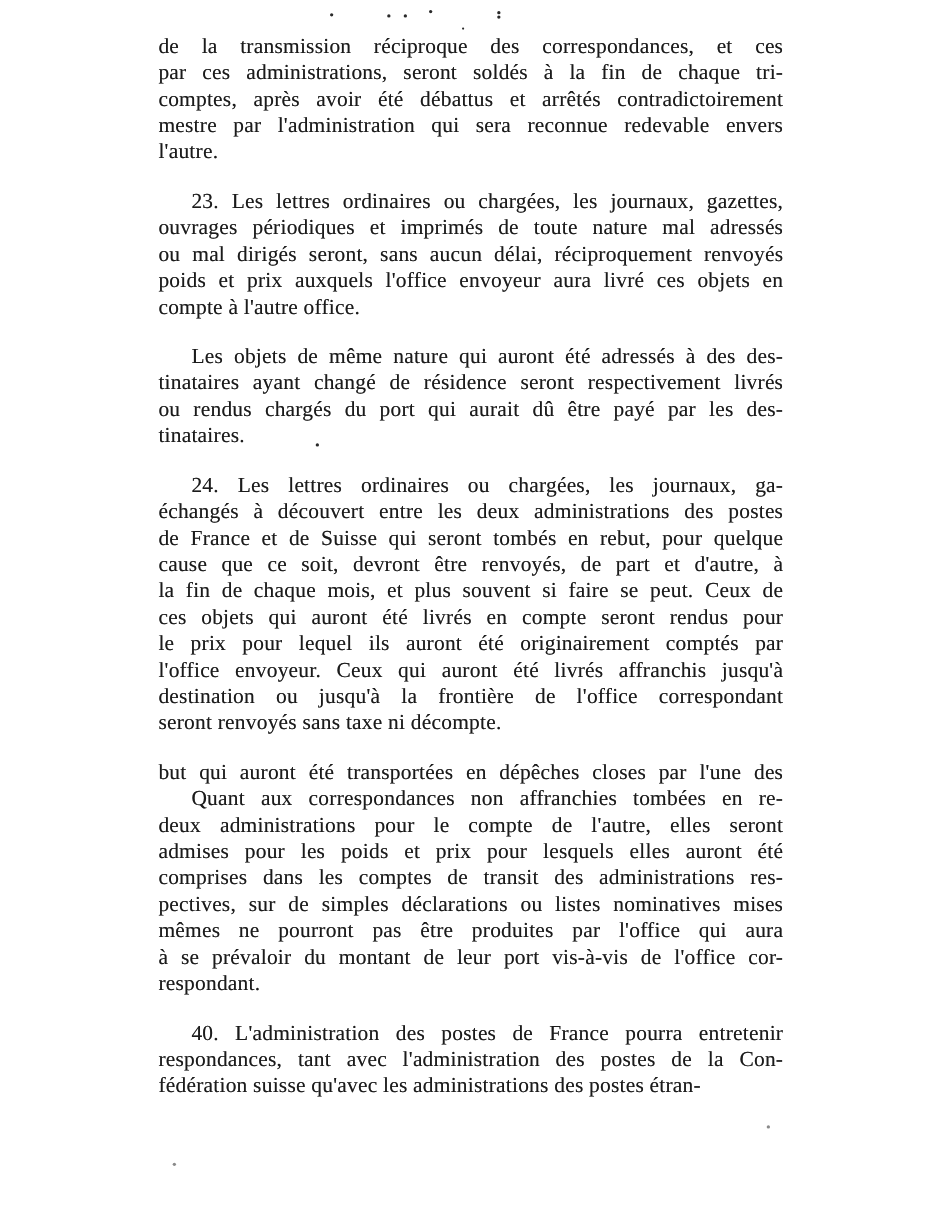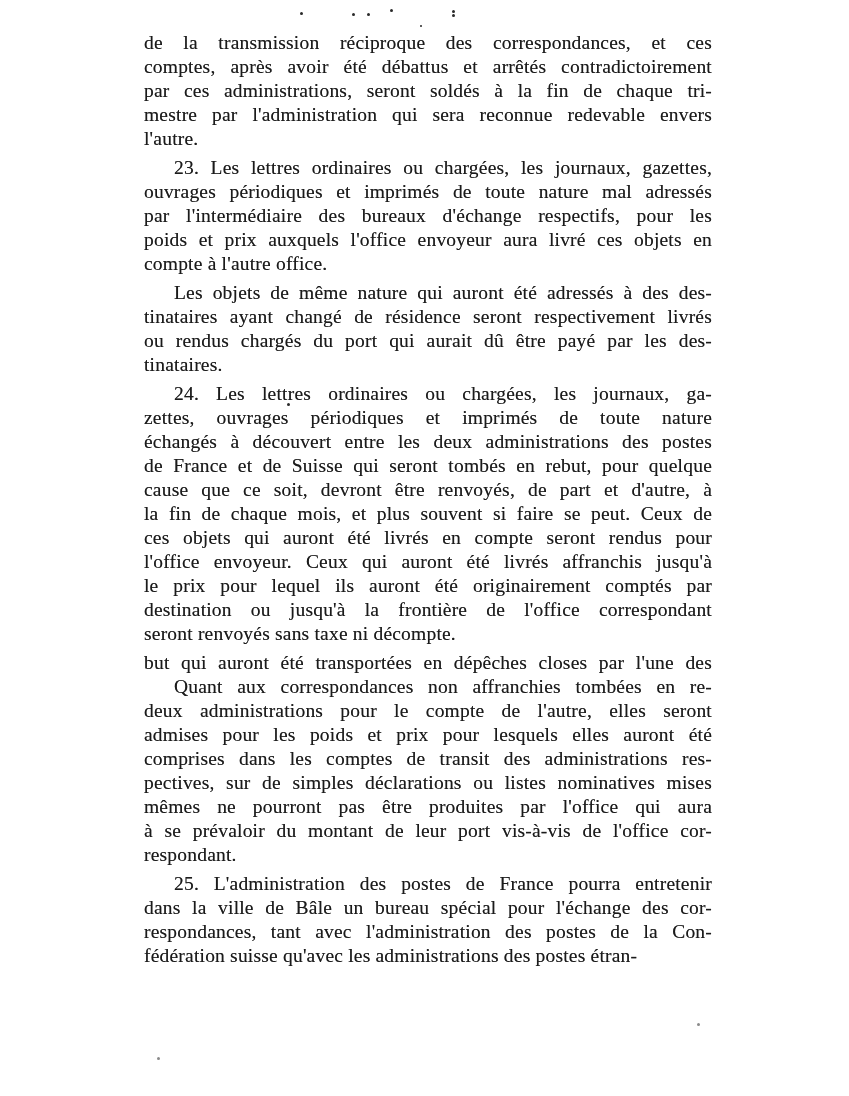--- a/index.html
+++ b/index.html
@@ -21,21 +21,21 @@
     left: 144px;
     top: 31px;
     width: 568px;
     color: #1b1b1b;
     font-size: 19.5px;
     line-height: 24px;
     letter-spacing: 0.2px;
     text-shadow: 0 0 0.5px rgba(20,20,20,0.55);
   }
   .paragraph { margin: 0; }
-  .paragraph + .paragraph { margin-top: 5px; }
+  .paragraph + .paragraph { margin-top: 21px; }
   .line {
     text-align: justify;
     text-align-last: justify;
     white-space: normal;
   }
   .line.last {
     text-align-last: left;
   }
   .line.first-indented {
     text-indent: 30px;
@@ -45,65 +45,63 @@
     border-radius: 50%;
   }
 </style>
 </head>
 <body>
 
 <div class="page">
   <div class="text-block" id="text-block">
       <div class="paragraph">
         <div class="line">de la transmission réciproque des correspondances, et ces</div>
+        <div class="line">par ces administrations, seront soldés à la fin de chaque tri-</div>
         <div class="line">comptes, après avoir été débattus et arrêtés contradictoirement</div>
-        <div class="line">par ces administrations, seront soldés à la fin de chaque tri-</div>
         <div class="line">mestre par l'administration qui sera reconnue redevable envers</div>
         <div class="line last">l'autre.</div>
       </div>
       <div class="paragraph">
         <div class="line first-indented">23. Les lettres ordinaires ou chargées, les journaux, gazettes,</div>
         <div class="line">ouvrages périodiques et imprimés de toute nature mal adressés</div>
-        <div class="line">par l'intermédiaire des bureaux d'échange respectifs, pour les</div>
+        <div class="line">ou mal dirigés seront, sans aucun délai, réciproquement renvoyés</div>
         <div class="line">poids et prix auxquels l'office envoyeur aura livré ces objets en</div>
         <div class="line last">compte à l'autre office.</div>
       </div>
       <div class="paragraph">
         <div class="line first-indented">Les objets de même nature qui auront été adressés à des des-</div>
         <div class="line">tinataires ayant changé de résidence seront respectivement livrés</div>
         <div class="line">ou rendus chargés du port qui aurait dû être payé par les des-</div>
         <div class="line last">tinataires.</div>
       </div>
       <div class="paragraph">
         <div class="line first-indented">24. Les lettres ordinaires ou chargées, les journaux, ga-</div>
-        <div class="line">zettes, ouvrages périodiques et imprimés de toute nature</div>
         <div class="line">échangés à découvert entre les deux administrations des postes</div>
         <div class="line">de France et de Suisse qui seront tombés en rebut, pour quelque</div>
         <div class="line">cause que ce soit, devront être renvoyés, de part et d'autre, à</div>
         <div class="line">la fin de chaque mois, et plus souvent si faire se peut. Ceux de</div>
         <div class="line">ces objets qui auront été livrés en compte seront rendus pour</div>
+        <div class="line">le prix pour lequel ils auront été originairement comptés par</div>
         <div class="line">l'office envoyeur. Ceux qui auront été livrés affranchis jusqu'à</div>
-        <div class="line">le prix pour lequel ils auront été originairement comptés par</div>
         <div class="line">destination ou jusqu'à la frontière de l'office correspondant</div>
         <div class="line last">seront renvoyés sans taxe ni décompte.</div>
       </div>
       <div class="paragraph">
         <div class="line">but qui auront été transportées en dépêches closes par l'une des</div>
         <div class="line first-indented">Quant aux correspondances non affranchies tombées en re-</div>
         <div class="line">deux administrations pour le compte de l'autre, elles seront</div>
         <div class="line">admises pour les poids et prix pour lesquels elles auront été</div>
         <div class="line">comprises dans les comptes de transit des administrations res-</div>
         <div class="line">pectives, sur de simples déclarations ou listes nominatives mises</div>
         <div class="line">mêmes ne pourront pas être produites par l'office qui aura</div>
         <div class="line">à se prévaloir du montant de leur port vis-à-vis de l'office cor-</div>
         <div class="line last">respondant.</div>
       </div>
       <div class="paragraph">
-        <div class="line first-indented">25. L'administration des postes de France pourra entretenir</div>
-        <div class="line">dans la ville de Bâle un bureau spécial pour l'échange des cor-</div>
+        <div class="line first-indented">40. L'administration des postes de France pourra entretenir</div>
         <div class="line">respondances, tant avec l'administration des postes de la Con-</div>
         <div class="line last">fédération suisse qu'avec les administrations des postes étran-</div>
       </div>
     </div>
   <div id="specks">
       <div class="speck" style="left: 300px; top: 12px; width: 3px; height: 3px; background: rgb(42, 42, 42);"></div>
       <div class="speck" style="left: 352px; top: 13px; width: 3px; height: 3px; background: rgb(42, 42, 42);"></div>
       <div class="speck" style="left: 367px; top: 13px; width: 3px; height: 3px; background: rgb(42, 42, 42);"></div>
       <div class="speck" style="left: 390px; top: 9px; width: 3px; height: 3px; background: rgb(42, 42, 42);"></div>
       <div class="speck" style="left: 452px; top: 10px; width: 3px; height: 3px; background: rgb(42, 42, 42);"></div>

